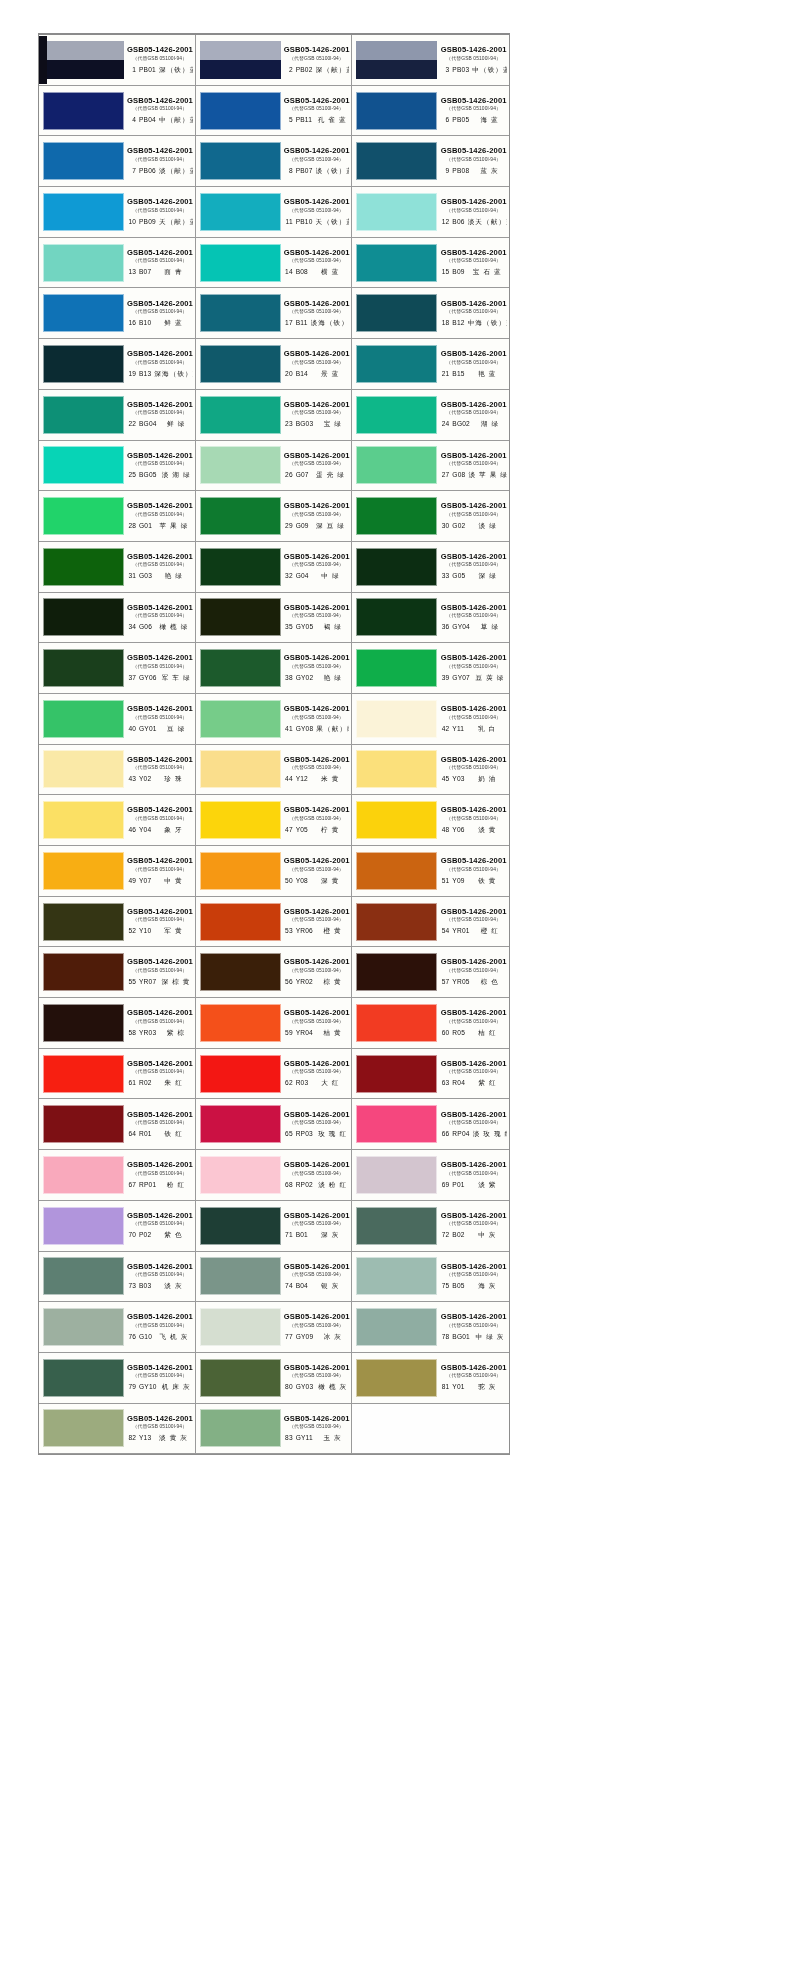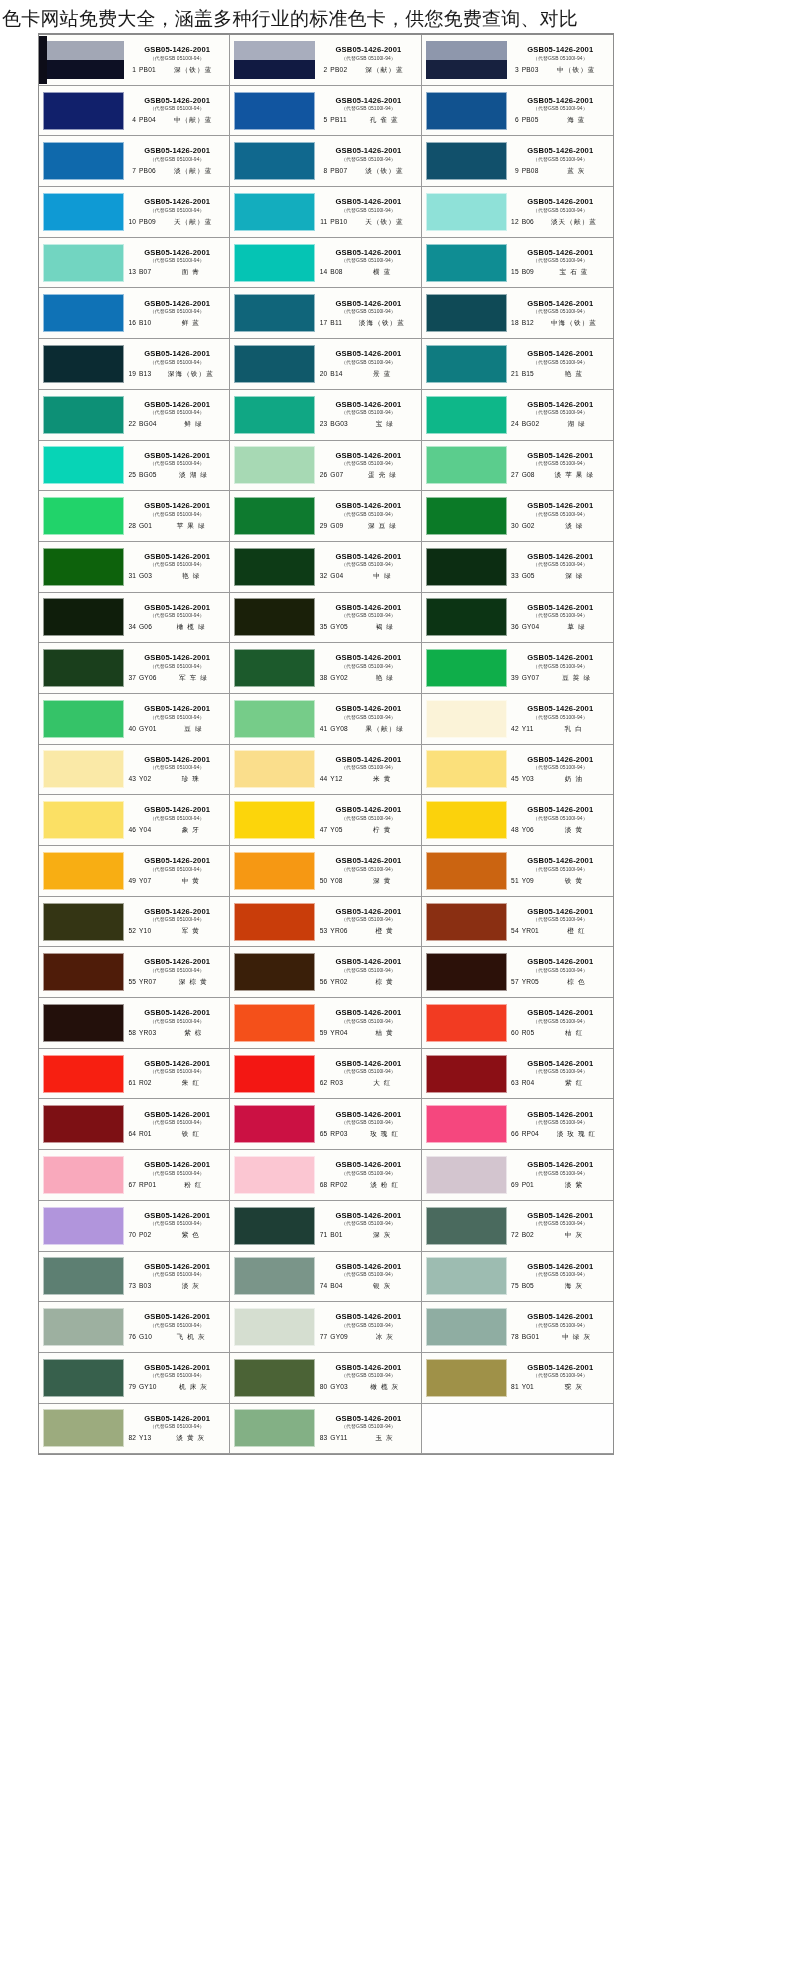--- a/index.html
+++ b/index.html
@@ -29,21 +29,21 @@
     z-index: 30;
     pointer-events: none;
   }
   #headline .l2 { white-space: nowrap; }
 
   
   #sheet {
     position: absolute;
     left: 38px;
     top: 33px;
-    width: 576px;
+    width: 472px;
     background: #f0abfc;
     border: 1px solid #8d8d8d;
     border-top: 2px solid #8a8a8a;
     z-index: 10;
   }
   .grid {
     display: grid;
     grid-template-columns: repeat(3, 1fr);
   }
   .cell {
@@ -132,21 +132,20 @@
     position: absolute; left: -22px; top: -5px; width: 26px; height: 48px;
     background: #0d0d18;
   }
 </style>
 </head>
 <body>
 
 <div id="page">
 
   <div id="headline">
-    <div class="l1">色卡网站免费大全，涵盖多种行业的标准色卡，供您免费查询、对比</div>
   </div>
 
   <div id="sheet">
     <div class="grid" id="grid">
         <div class="cell stacked">
           <div class="swatch" style="background: rgb(13, 16, 36);">
             <div class="top" style="background: rgb(162, 167, 181);"></div>
             <div class="bot" style="background: rgb(13, 16, 36);"></div>
             <div class="overlay"></div>
           </div>

